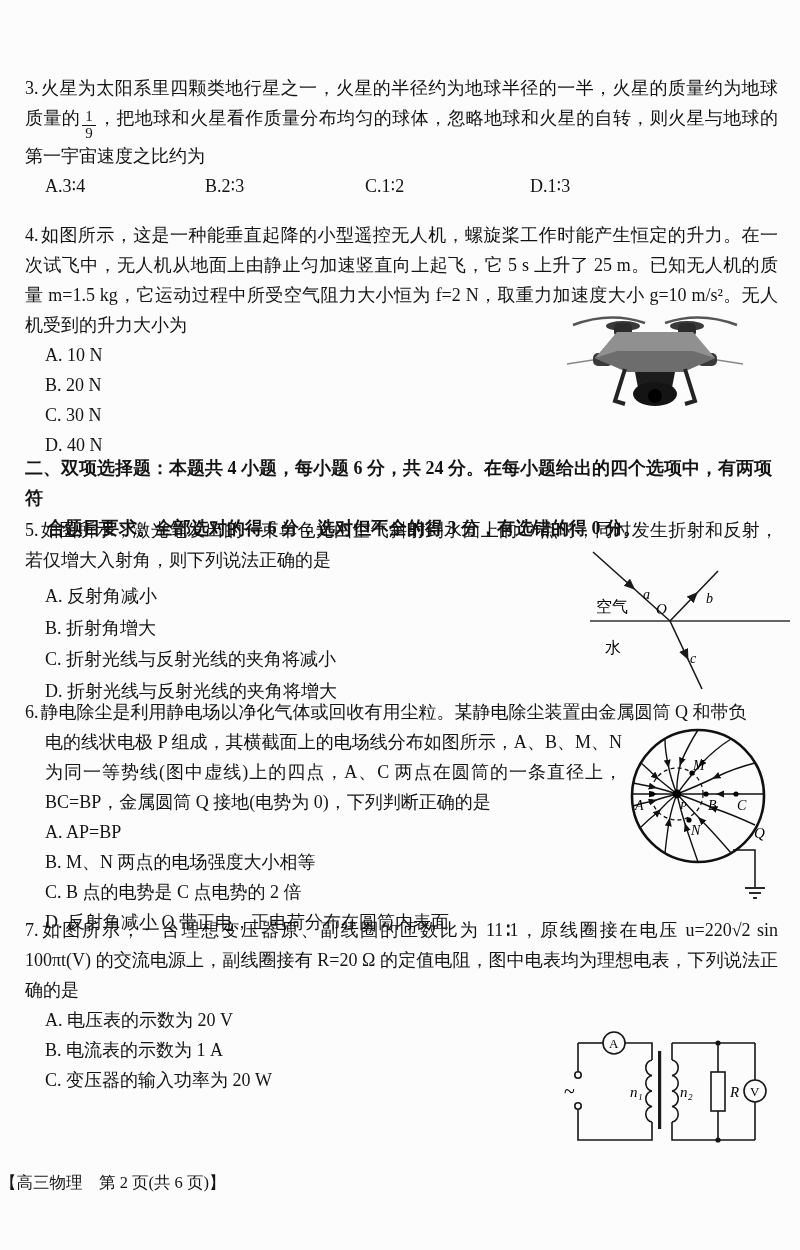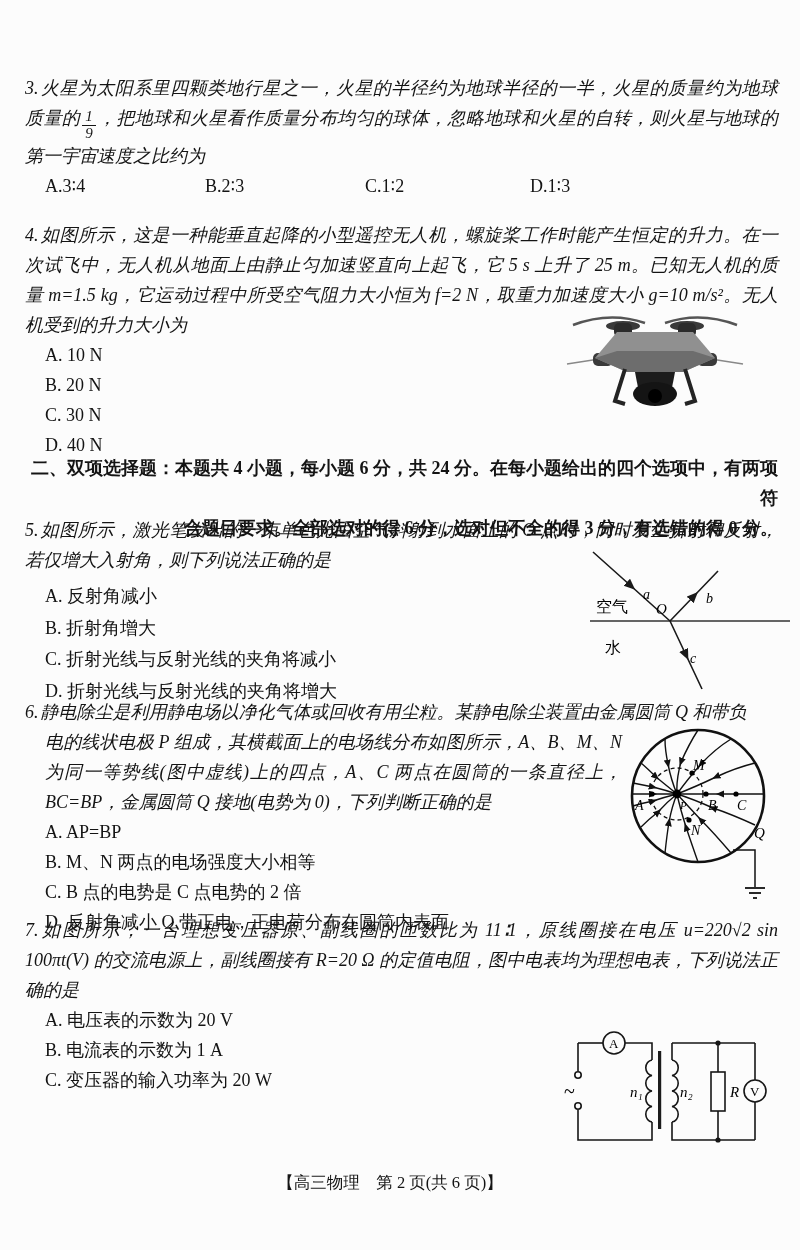--- a/index.html
+++ b/index.html
@@ -1,32 +1,32 @@
 <!DOCTYPE html>
 <html><head>
 <meta charset="utf-8">
 <style>
   html,body{margin:0;padding:0;background:#e8e8e8;}
   .page{position:relative;width:800px;height:1250px;margin:0 auto;background:#fcfcfc;
         font-family:"Liberation Serif","DejaVu Serif",serif;color:#141414;overflow:hidden;}
   .q{position:absolute;left:25px;width:753px;font-size:18px;line-height:30px;}
-  .qtext{text-align:justify;font-style:italic;}
+  .qtext{text-align:justify;}
   .qnum{margin-right:2px;}
   .opts-col{padding-left:20px;}
   .opts-col div{line-height:30px;white-space:nowrap;}
   .opts-col.sp div{line-height:31.5px;}
   .opts-row{display:grid;grid-template-columns:160px 160px 165px auto;padding-left:20px;line-height:30px;}
   .frac{display:inline-block;vertical-align:-0.9em;text-align:center;font-size:15px;line-height:1.05;margin:0 2px;}
   .frac .den{border-top:1.3px solid #141414;display:block;padding:0 3px;}
   .frac .num{display:block;}
-  .heading{position:absolute;left:25px;width:753px;font-size:18px;line-height:30px;font-weight:700;text-align:right;}
+  .heading{position:absolute;left:25px;width:753px;font-size:18px;line-height:30px;font-weight:700;}
   .heading .h2{padding-left:22px;}
   .fig{position:absolute;}
   .narrow{width:577px;display:block;}
-  .footer{position:absolute;left:0;top:1172px;width:780px;text-align:center;font-size:16.5px;}
+  .footer{position:absolute;left:0;top:1172px;width:780px;text-align:left;font-size:16.5px;}
   svg text{font-family:"Liberation Serif","DejaVu Serif",serif;}
   .it{font-style:italic;}
 </style>
 </head>
 <body>
 
 <div class="page">
 
   <div class="q" style="top:73px">
     <div class="qtext"><span class="qnum">3.</span><span>火星为太阳系里四颗类地行星之一，火星的半径约为地球半径的一半，火星的质量约为地球质量的</span><span class="frac"><span class="num">1</span><span class="den">9</span></span><span>，把地球和火星看作质量分布均匀的球体，忽略地球和火星的自转，则火星与地球的第一宇宙速度之比约为</span></div>

